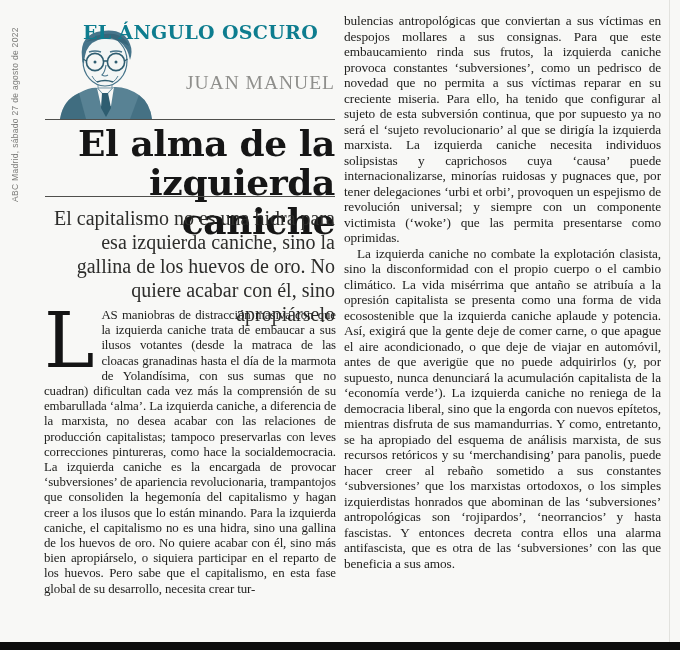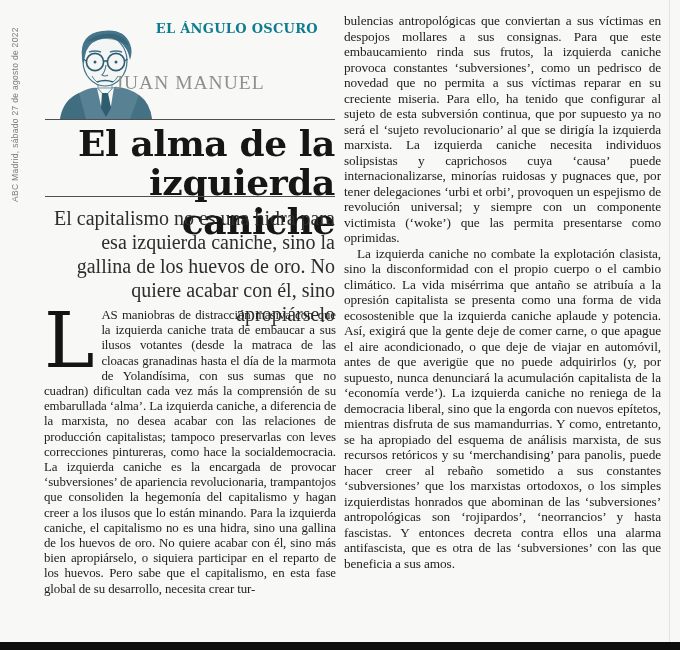--- a/index.html
+++ b/index.html
@@ -30,26 +30,26 @@
     font-size:8.5px;color:#7b7b78;letter-spacing:0.3px;
     white-space:nowrap;
   }
   .portrait{
     position:absolute;left:46px;top:24px;width:118px;height:95px;
   }
   .kicker{
     position:absolute;left:45px;top:21px;width:273px;
     text-align:right;
     font-family:"DejaVu Serif", serif;
-    font-weight:bold;font-size:13px;letter-spacing:0.3px;
+    font-weight:bold;font-size:19px;letter-spacing:0.3px;
     color:var(--accent);
   }
   .byline{
     position:absolute;left:45px;top:72px;width:290px;
-    text-align:center;
+    text-align:right;
     font-size:19.5px;line-height:1.12;letter-spacing:1px;
     color:var(--muted);
   }
   .rule{
     position:absolute;left:45px;width:290px;height:1px;background:#4f4f4c;
   }
   .rule-top{top:119px;}
   .rule-mid{top:196px;}
   .headline{
     position:absolute;left:45px;top:124px;width:290px;

